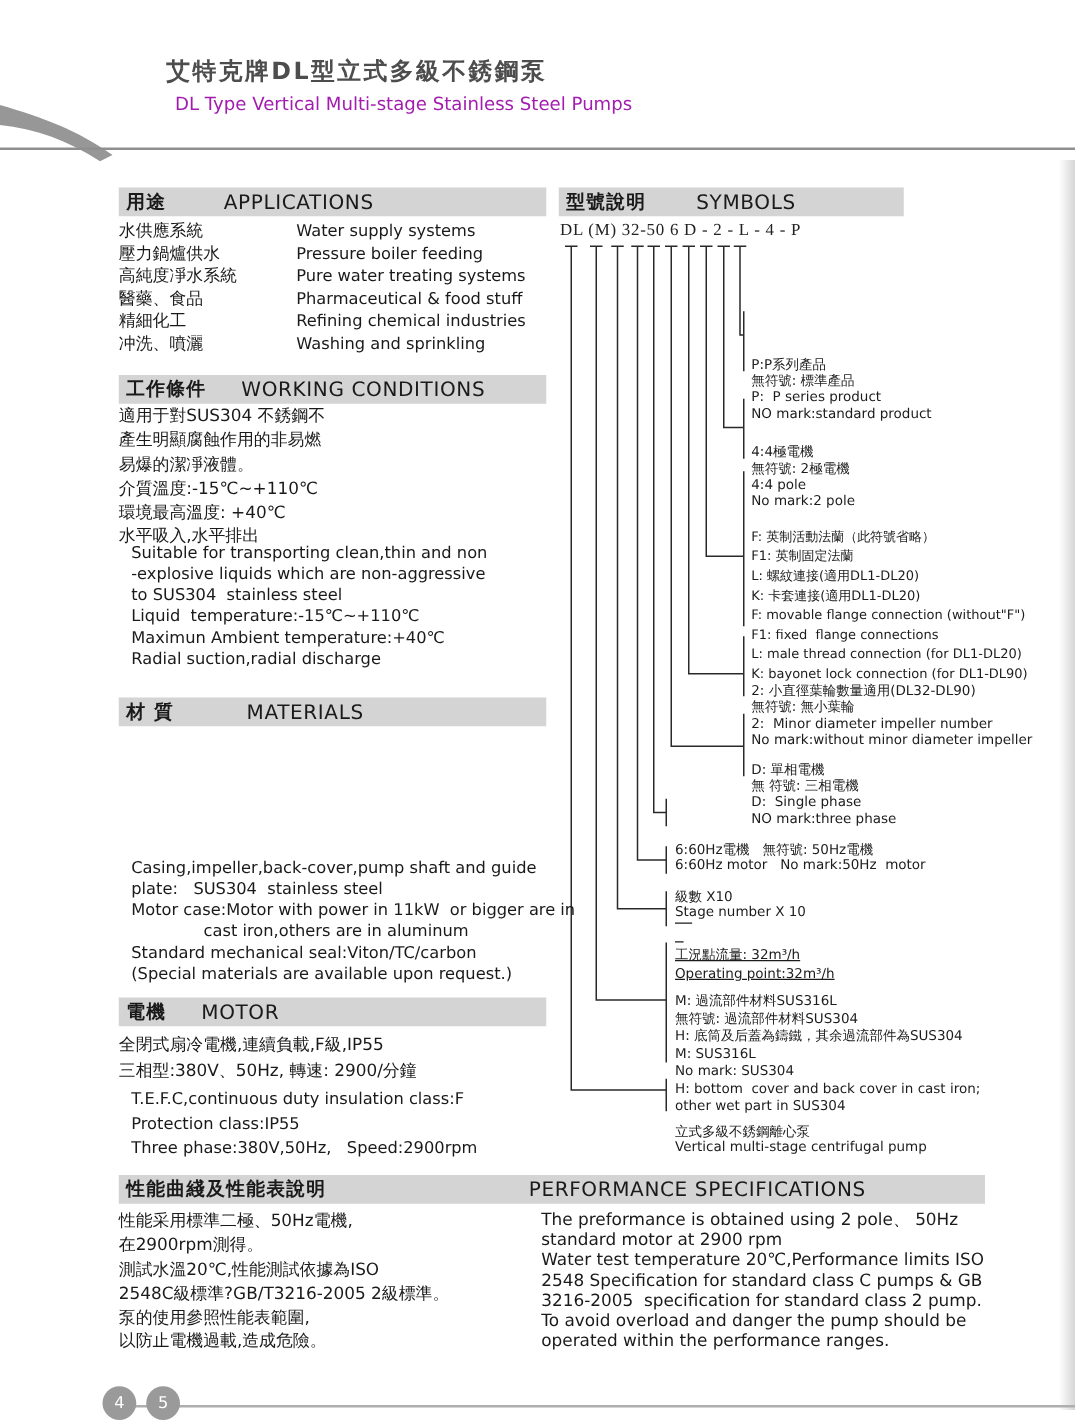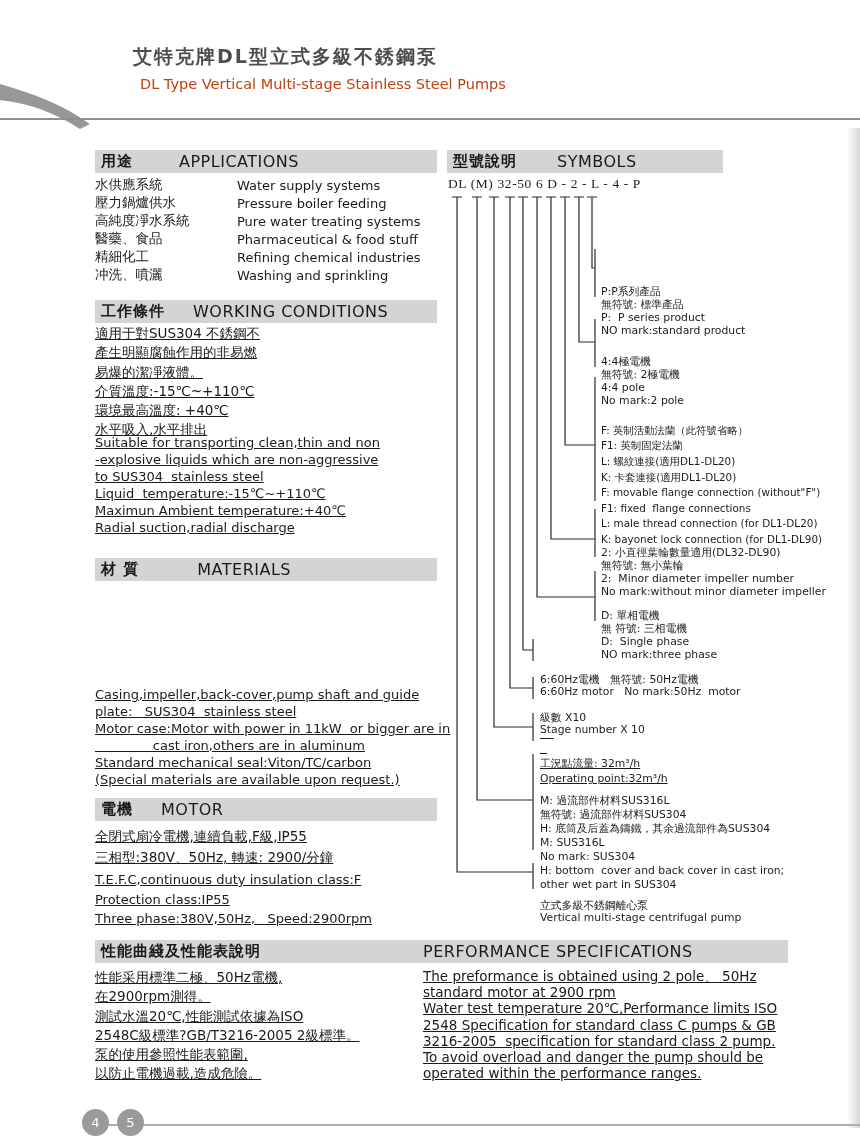--- a/index.html
+++ b/index.html
@@ -1,31 +1,31 @@
 <!DOCTYPE html>
 <html><head>
 <meta charset="utf-8">
 <style>
   html,body{margin:0;padding:0;background:#ffffff;}
   .page{position:relative;width:860px;height:1141px;background:#fff;overflow:hidden;
         font-family:"DejaVu Sans","Liberation Sans",sans-serif;color:#1a1a1a;}
   .abs{position:absolute;}
   
   .title-zh{left:133px;top:44px;font-size:19px;letter-spacing:2px;color:#4d4d4d;font-weight:bold;}
-  .title-en{left:140px;top:76px;font-size:14.5px;color:#c2410c;}
+  .title-en{left:140px;top:76px;font-size:14.5px;color:#a21caf;}
   .rule{left:0;top:118px;width:860px;height:2px;background:#8f8f8f;}
   .edge-shade{right:0;top:128px;width:13px;height:1000px;
       background:linear-gradient(to right,rgba(0,0,0,0),rgba(0,0,0,0.16));}
   
   .sec-header{height:23px;background:#d4d4d4;display:flex;align-items:center;padding-left:6px;box-sizing:border-box;}
   .sec-header .zh{font-weight:bold;font-size:15px;letter-spacing:1px;}
   .sec-header .en{font-size:16px;letter-spacing:0.5px;}
-  .ln{white-space:pre;text-decoration:underline;}
+  .ln{white-space:pre;}
   .zh-lines .ln{font-size:13.5px;line-height:19.3px;}
-  .en-lines .ln{font-size:13px;line-height:17px;}
+  .en-lines .ln{font-size:13px;line-height:17px;margin-left:10px;}
   .app-rows .row{display:flex;height:18px;align-items:center;}
   .app-rows .a-zh{width:142px;font-size:13.5px;}
   .app-rows .a-en{font-size:13px;}
   
   .model-code{font-family:"Liberation Serif","DejaVu Serif",serif;font-size:13.5px;letter-spacing:0.6px;color:#222;}
   .sym-block{position:absolute;font-size:10.8px;line-height:13px;white-space:pre;color:#1c1c1c;}
   .sym-flange{line-height:15.6px;font-size:10.4px;}
   .sym-material{line-height:14px;}
   .sym-operating{line-height:15px;text-decoration:underline;}
   .sym-hz,.sym-stage{line-height:12px;}

